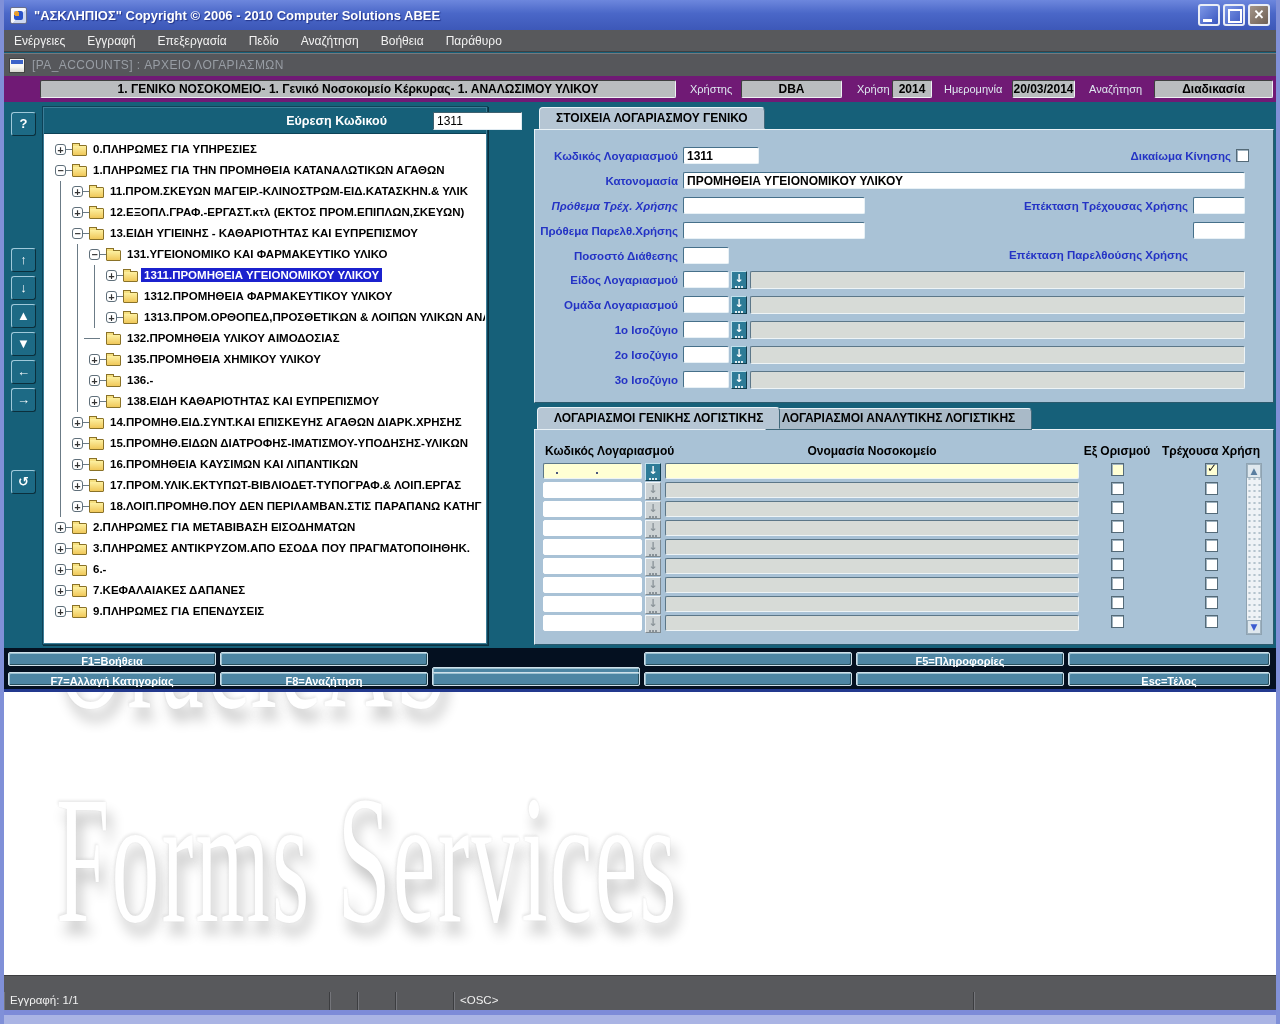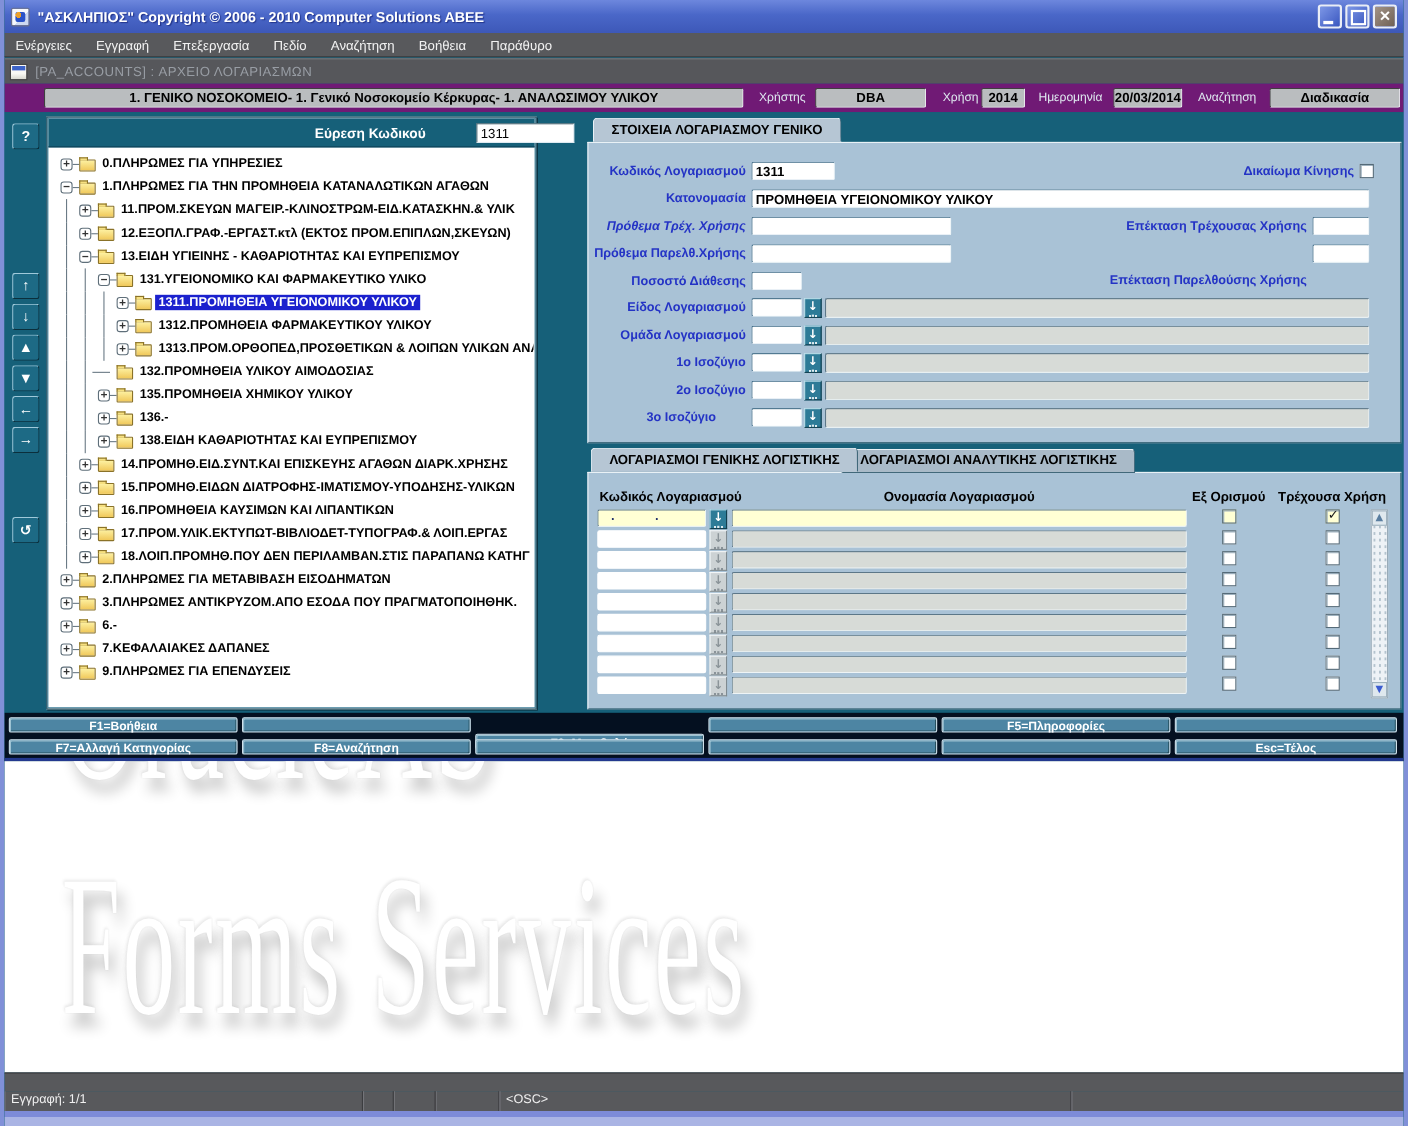--- a/index.html
+++ b/index.html
@@ -387,32 +387,32 @@
       <span class="flabel" style="right:595px;top:194px;">1ο Ισοζύγιο</span>
       <input class="finput" style="left: 148px; top: 191px; width: 46px;" value="">
       <button class="ddbtn" style="left:196px;top:191px;">↓</button>
       <div class="fread" style="left:215px;top:191px;width:495px;"></div>
 
       <span class="flabel" style="right:595px;top:219px;">2ο Ισοζύγιο</span>
       <input class="finput" style="left: 148px; top: 216px; width: 46px;" value="">
       <button class="ddbtn" style="left:196px;top:216px;">↓</button>
       <div class="fread" style="left:215px;top:216px;width:495px;"></div>
 
-      <span class="flabel" style="right:622px;top:244px;">3ο Ισοζύγιο</span>
+      <span class="flabel" style="right:595px;top:244px;">3ο Ισοζύγιο</span>
       <input class="finput" style="left: 148px; top: 241px; width: 46px;" value="">
       <button class="ddbtn" style="left:196px;top:241px;">↓</button>
       <div class="fread" style="left:215px;top:241px;width:495px;"></div>
     </div>
 
     <div class="tab" style="left:533px;top:305px;z-index:2;">ΛΟΓΑΡΙΑΣΜΟΙ ΓΕΝΙΚΗΣ ΛΟΓΙΣΤΙΚΗΣ</div>
     <div class="tab inactive" style="left:761px;top:306px;z-index:1;">ΛΟΓΑΡΙΑΣΜΟΙ ΑΝΑΛΥΤΙΚΗΣ ΛΟΓΙΣΤΙΚΗΣ</div>
 
     <div id="acct-panel">
       <span class="hdr" style="left:10px;">Κωδικός Λογαριασμού</span>
-      <span class="hdr" style="left:337px;transform:translateX(-50%);">Ονομασία Λογαριασμού</span>
+      <span class="hdr" style="left:337px;transform:translateX(-50%);">Ονομασία Νοσοκομείο</span>
       <span class="hdr" style="left:582px;transform:translateX(-50%);">Εξ Ορισμού</span>
       <span class="hdr" style="left:676px;transform:translateX(-50%);">Τρέχουσα Χρήση</span>
       <div id="acct-rows">
           <div class="acell code" style="left: 8px; top: 33px; width: 99px;">.  .  .  .</div>
           <button class="ddbtn" style="left: 110px; top: 33px; position: absolute;">↓</button>
           <div class="acell name active" style="left: 130px; top: 33px; width: 414px;"></div>
           <div class="cb yellow" style="left: 576px; top: 33px; width: 13px; height: 13px;"></div>
           <div class="cb yellow checked" style="left: 670px; top: 33px; width: 13px; height: 13px;"></div>
           <div class="acell codeblank" style="left: 8px; top: 52px; width: 99px;"></div>
           <button class="ddbtn dim" style="left: 110px; top: 52px; position: absolute;">↓</button>

